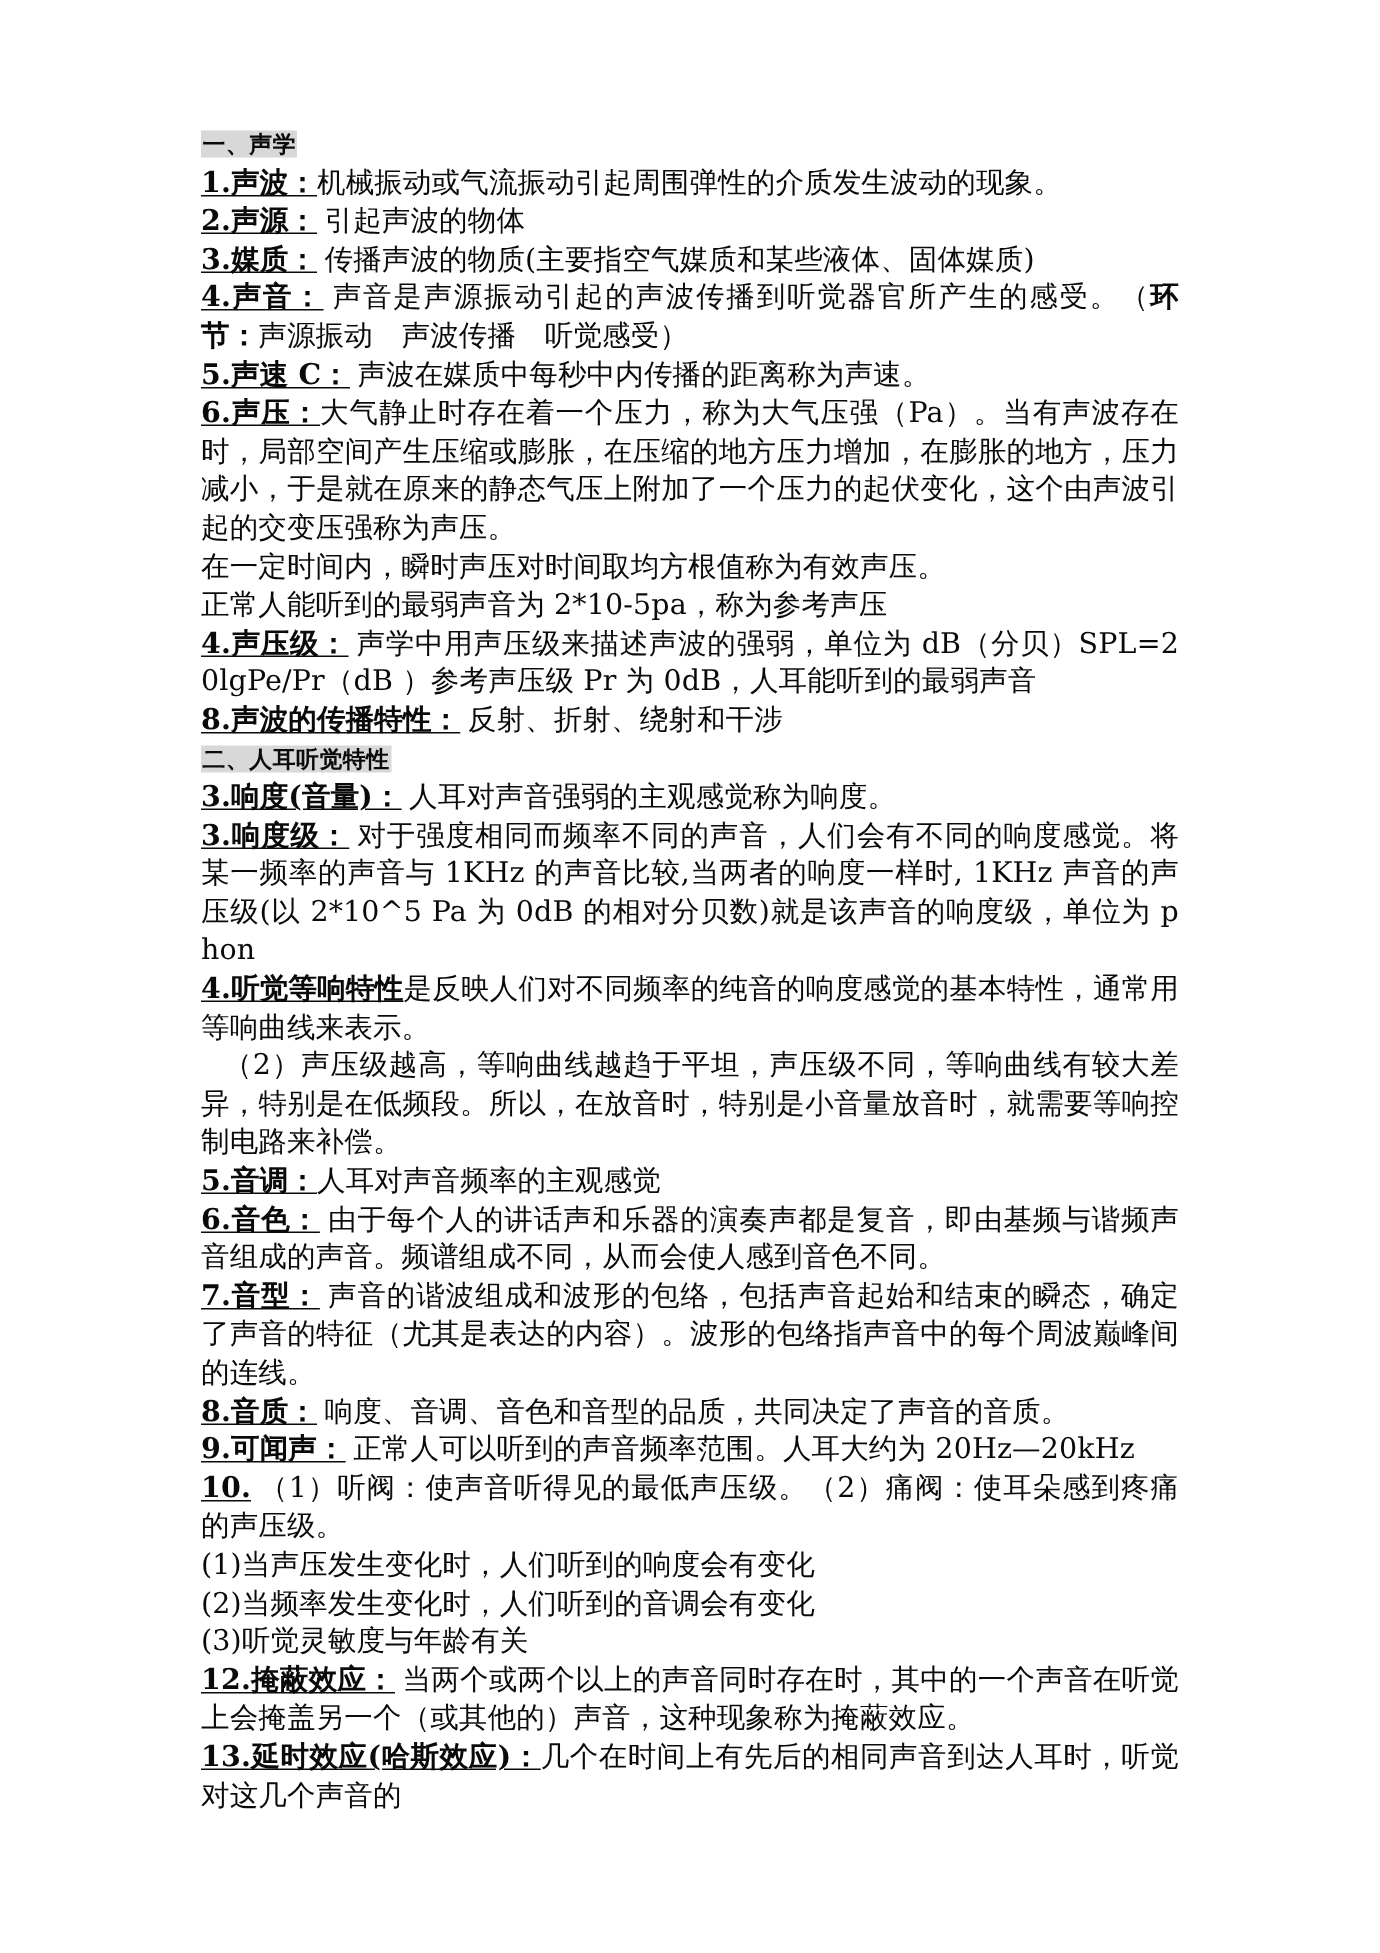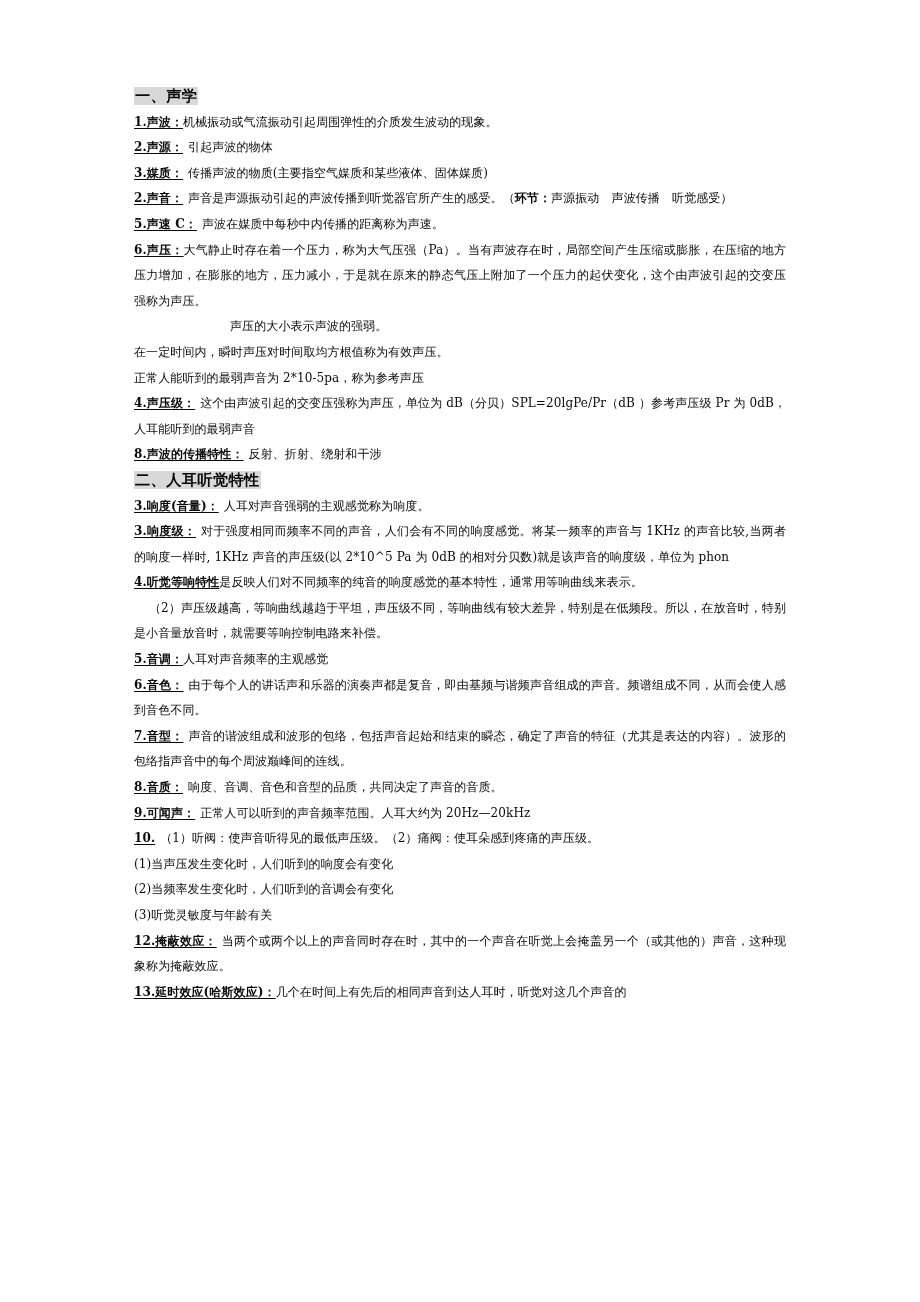--- a/index.html
+++ b/index.html
@@ -21,21 +21,21 @@
     height: 1302px;
     background: #ffffff;
     box-sizing: border-box;
     padding: 84px 135px 0 134px;
   }
   .doc-body {
     width: 652px;
   }
   
   .para {
-    font-size: 12px;
+    font-size: 19px;
     line-height: 25.6px;
     text-align: justify;
     text-justify: inter-ideograph;
     margin: 0;
     letter-spacing: 0.1px;
     word-break: break-all;
   }
   .para + .para { margin-top: 0; }
 
   
@@ -76,33 +76,32 @@
   <div class="doc-body">
 
     <p class="section-head"><span class="hl">一、声学</span></p>
 
     <p class="para"><span class="term">1.声波：</span><span>机械振动或气流振动引起周围弹性的介质发生波动的现象。</span></p>
 
     <p class="para"><span class="term">2.声源：</span><span class="sp"></span><span>引起声波的物体</span></p>
 
     <p class="para"><span class="term">3.媒质：</span><span class="sp"></span><span>传播声波的物质(主要指空气媒质和某些液体、固体媒质)</span></p>
 
-    <p class="para"><span class="term">2.声音：</span><span class="sp"></span><span>声音是声源振动引起的声波传播到听觉器官所产生的感受。（</span><span class="bold">环节：</span><span>声源振动　声波传播　听觉感受）</span></p>
+    <p class="para"><span class="term">4.声音：</span><span class="sp"></span><span>声音是声源振动引起的声波传播到听觉器官所产生的感受。（</span><span class="bold">环节：</span><span>声源振动　声波传播　听觉感受）</span></p>
 
     <p class="para"><span class="term">5.声速 C：</span><span class="sp"></span><span>声波在媒质中每秒中内传播的距离称为声速。</span></p>
 
     <p class="para"><span class="term">6.声压：</span><span>大气静止时存在着一个压力，称为大气压强（Pa）。当有声波存在时，局部空间产生压缩或膨胀，在压缩的地方压力增加，在膨胀的地方，压力减小，于是就在原来的静态气压上附加了一个压力的起伏变化，这个由声波引起的交变压强称为声压。</span></p>
 
-    <p class="para indent-6">声压的大小表示声波的强弱。</p>
 
     <p class="para">在一定时间内，瞬时声压对时间取均方根值称为有效声压。</p>
 
     <p class="para">正常人能听到的最弱声音为 2*10-5pa，称为参考声压</p>
 
-    <p class="para"><span class="term">4.声压级：</span><span class="sp"></span><span>这个由声波引起的交变压强称为声压，单位为 dB（分贝）SPL=20lgPe/Pr（dB ）参考声压级 Pr 为 0dB，人耳能听到的最弱声音</span></p>
+    <p class="para"><span class="term">4.声压级：</span><span class="sp"></span><span>声学中用声压级来描述声波的强弱，单位为 dB（分贝）SPL=20lgPe/Pr（dB ）参考声压级 Pr 为 0dB，人耳能听到的最弱声音</span></p>
 
     <p class="para"><span class="term">8.声波的传播特性：</span><span class="sp"></span><span>反射、折射、绕射和干涉</span></p>
 
     <p class="section-head"><span class="hl">二、人耳听觉特性</span></p>
 
     <p class="para"><span class="term">3.响度(音量)：</span><span class="sp"></span><span>人耳对声音强弱的主观感觉称为响度。</span></p>
 
     <p class="para"><span class="term">3.响度级：</span><span class="sp"></span><span>对于强度相同而频率不同的声音，人们会有不同的响度感觉。将某一频率的声音与 1KHz 的声音比较,当两者的响度一样时, 1KHz  声音的声压级(以 2*10^5 Pa 为 0dB 的相对分贝数)就是该声音的响度级，单位为 phon</span></p>
 
 

